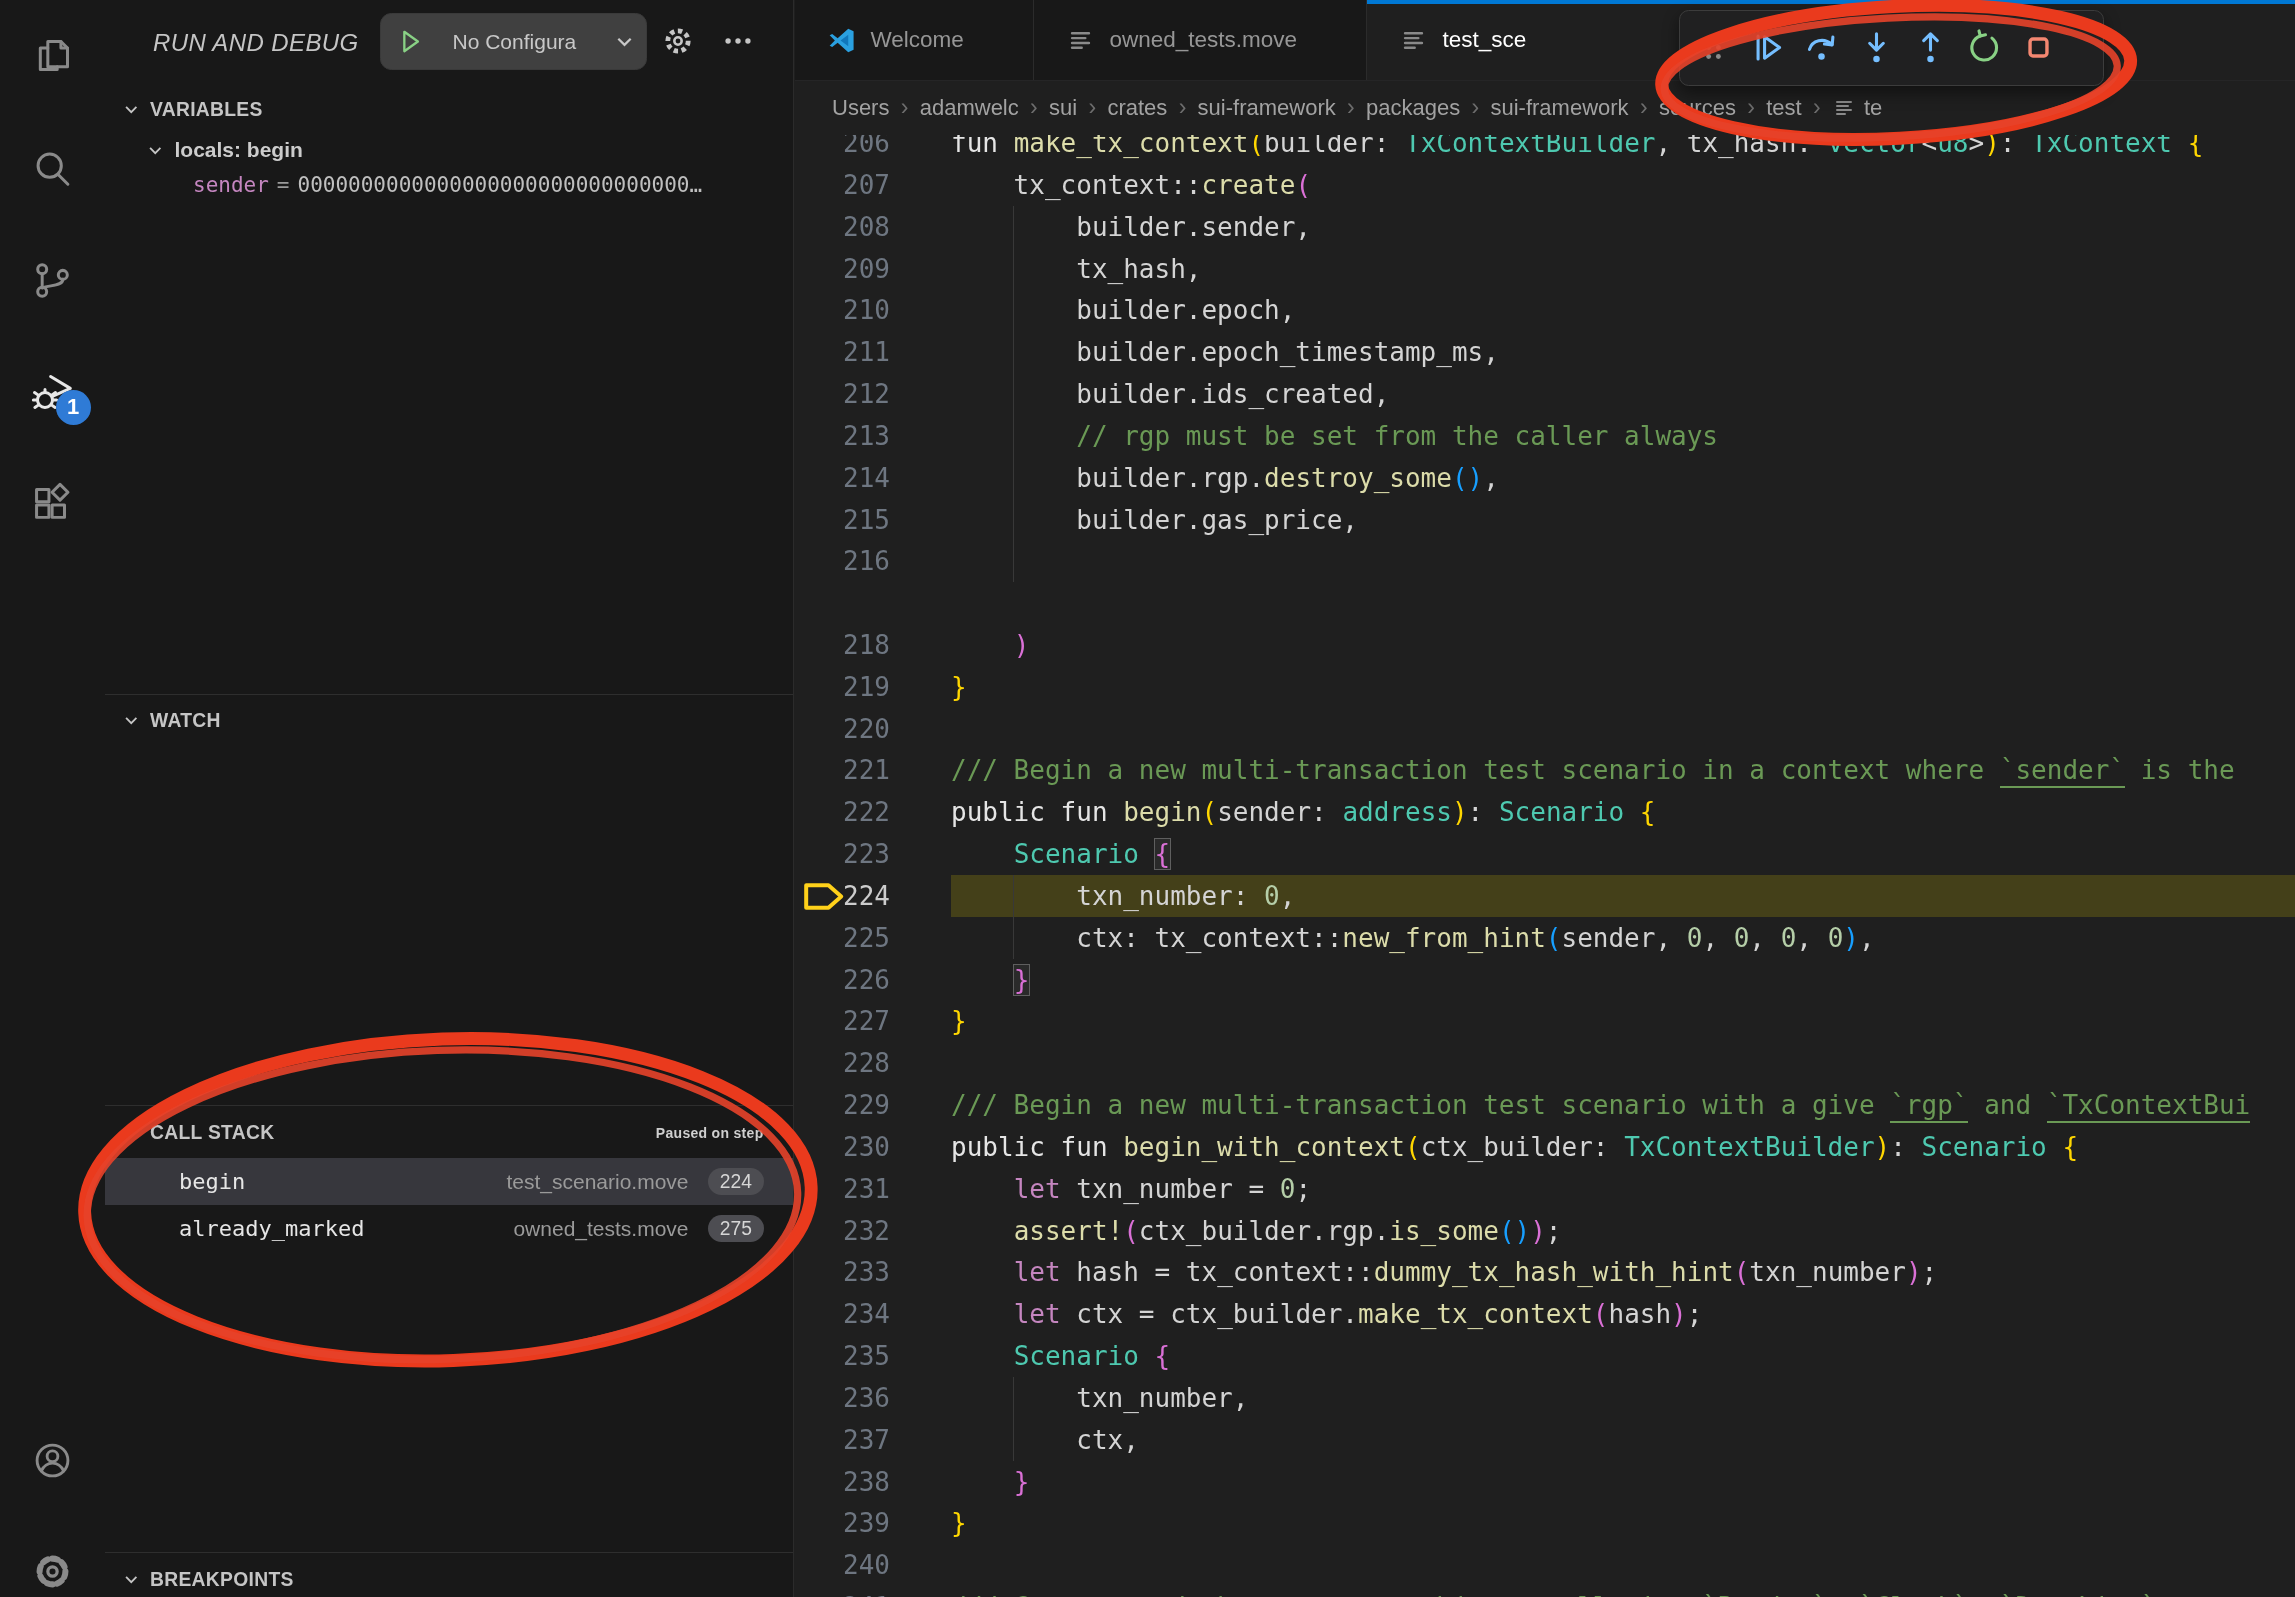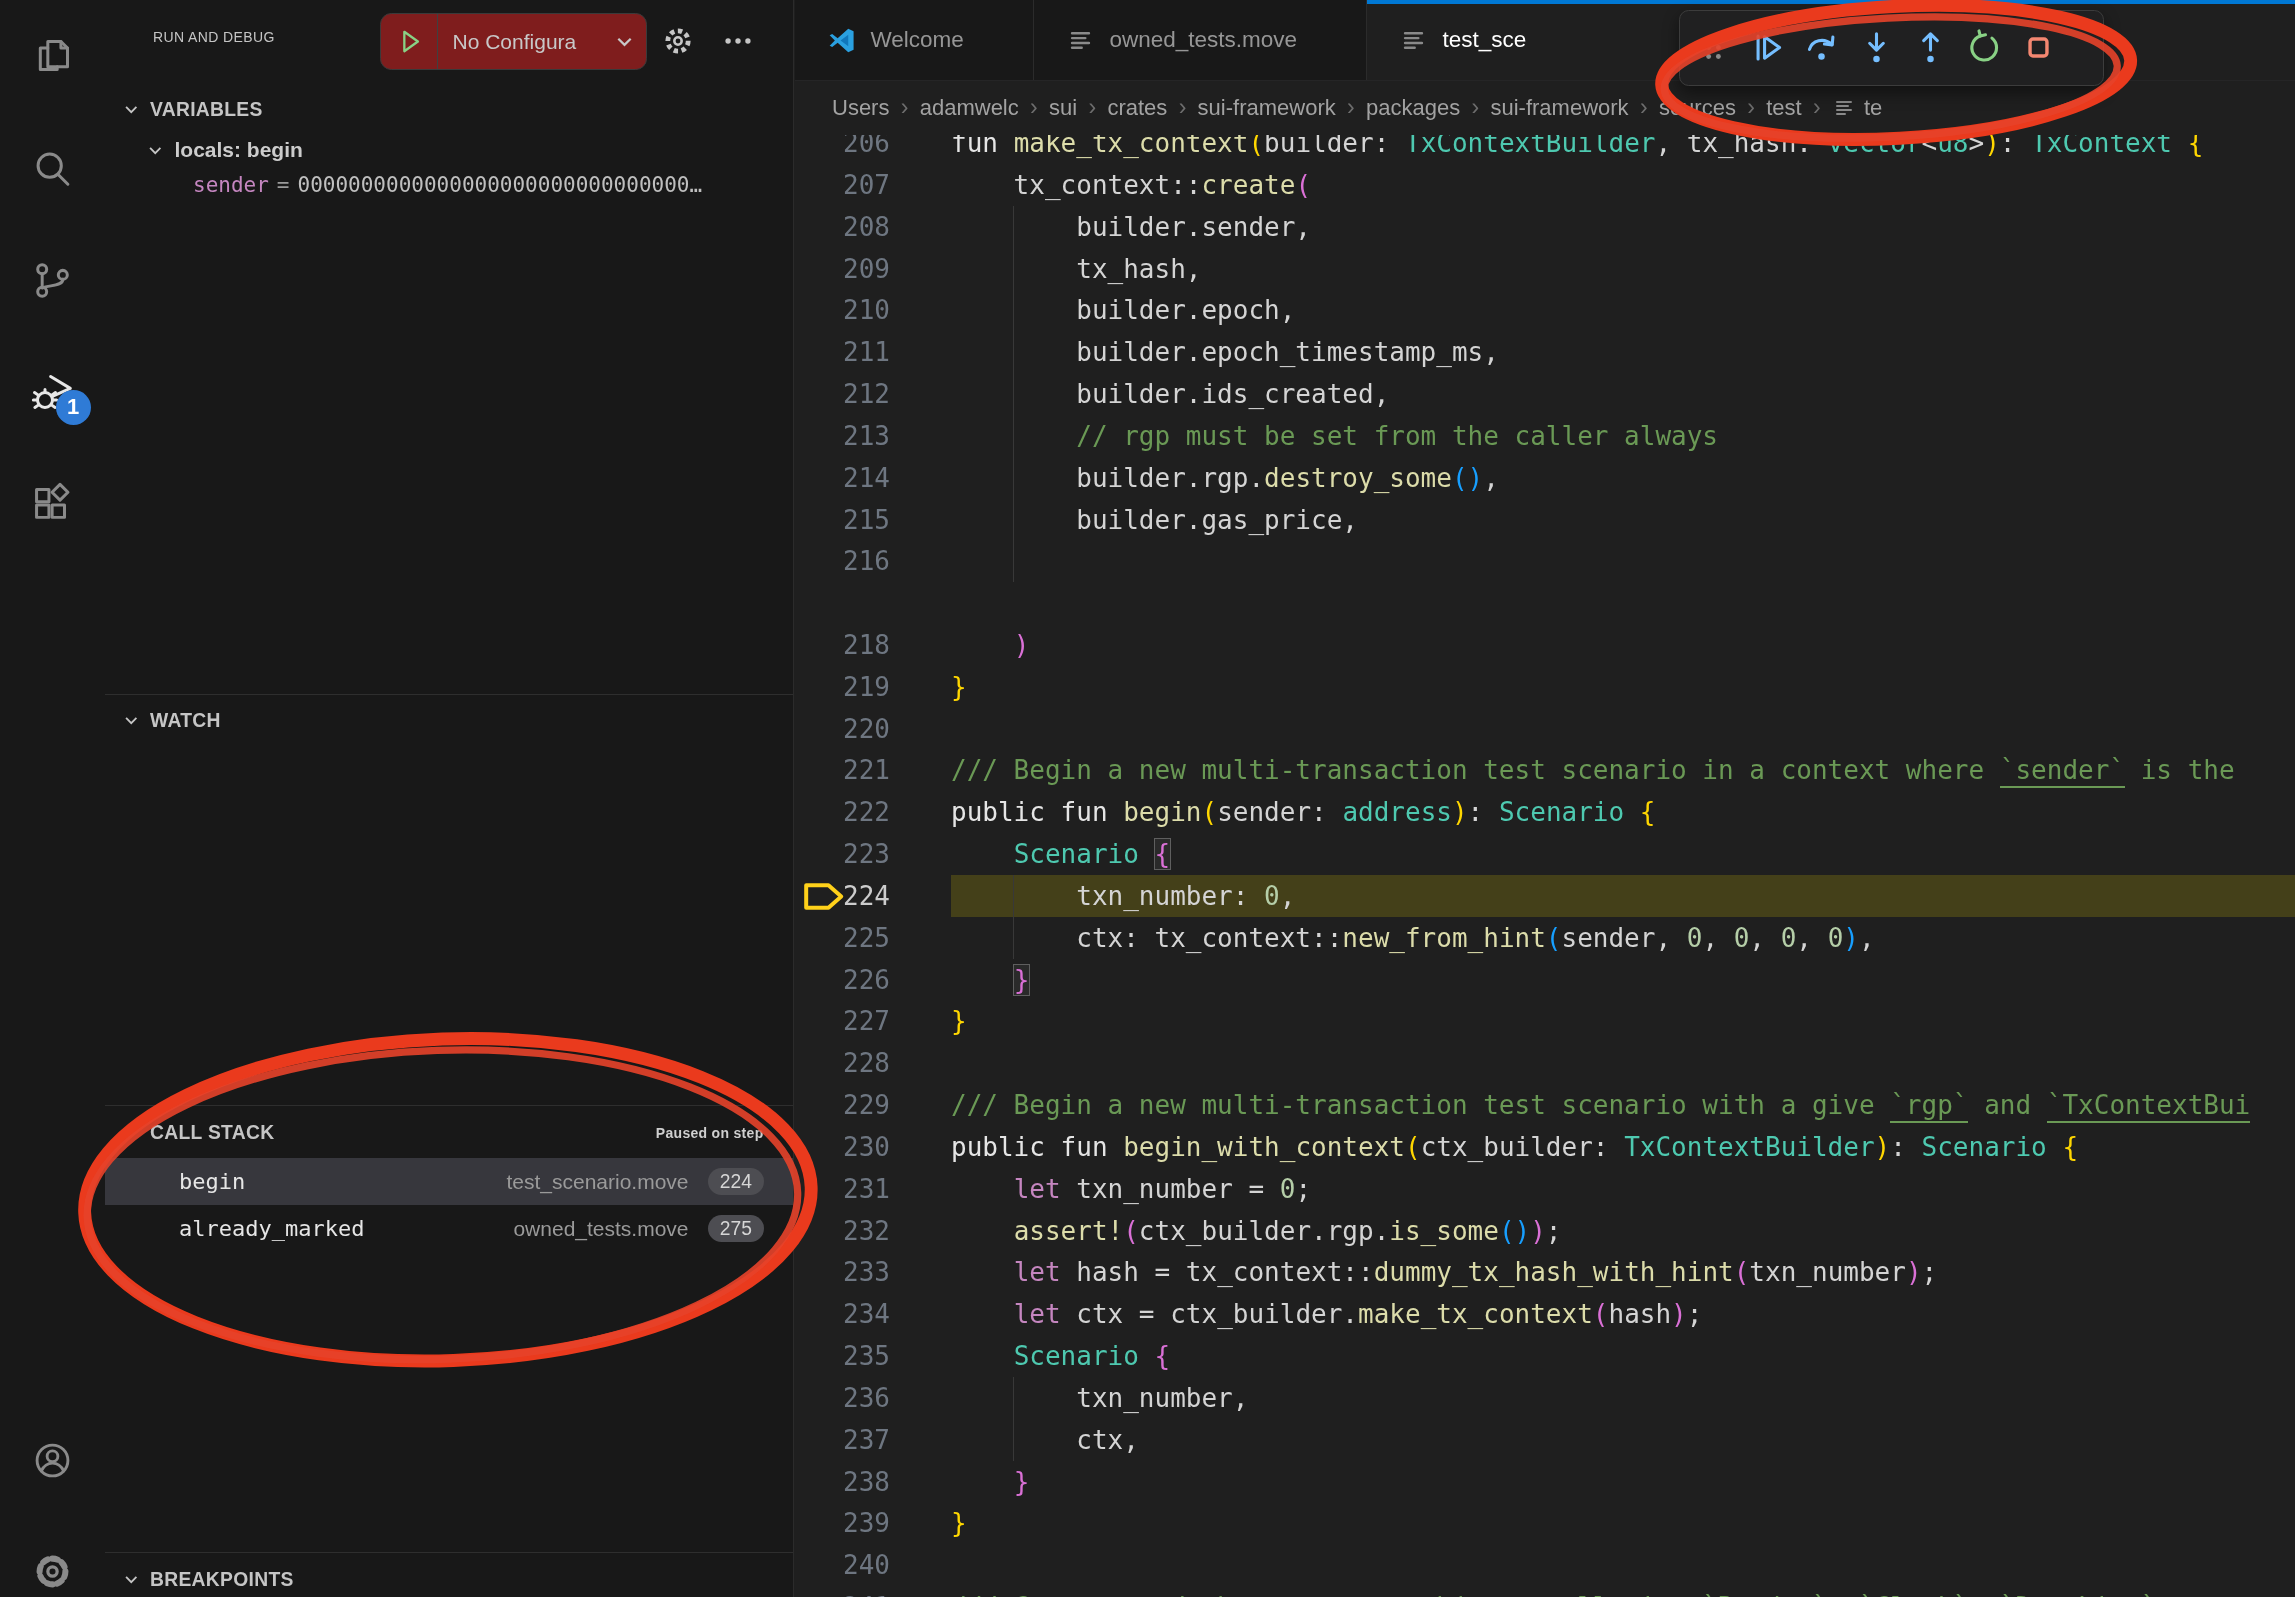--- a/index.html
+++ b/index.html
@@ -10,22 +10,22 @@
   
   #activity-bar{left:0;top:0;width:105px;height:100%;background:#181818;border-right:0.8px solid #2b2b2b;}
   .act-item{position:absolute;left:0;width:105px;height:88px;display:flex;align-items:center;justify-content:center;color:#8a8a8a;cursor:pointer;}
   .act-item.active{color:#e7e7e7;}
   .act-item svg{width:45px;height:45px;}
   .act-badge{position:absolute;right:14.5px;bottom:11.3px;min-width:35px;height:35px;border-radius:17.7px;background:#2f7bd6;color:#fff;
              font-size:22px;font-weight:700;display:flex;align-items:center;justify-content:center;}
 
   
   #sidebar{left:105px;top:0;width:688px;height:100%;background:#181818;border-right:0.8px solid #2b2b2b;}
-  .sb-title{left:48px;top:29px;font-size:14px;color:#c5c5c5;letter-spacing:0.4px;white-space:nowrap;}
-  #config-picker{left:275px;top:13px;width:265px;height:55px;background:#7f1d1d;border:0.8px solid #3a3a3a;border-radius:11.3px;display:flex;align-items:center;cursor:pointer;}
+  .sb-title{left:48px;top:29px;font-size:24px;color:#c5c5c5;letter-spacing:0.4px;white-space:nowrap;font-style:italic;}
+  #config-picker{left:275px;top:13px;width:265px;height:55px;background:#404040;border:0.8px solid #3a3a3a;border-radius:11.3px;display:flex;align-items:center;cursor:pointer;}
   #config-picker .play-seg{width:56px;height:100%;display:flex;align-items:center;justify-content:center;border-right:0.8px solid #404040;color:#89d185;}
   #config-picker .play-seg svg{width:31px;height:31px;}
   #config-picker .cfg-label{flex:1;padding-left:14.5px;font-size:21px;color:#c8c8c8;white-space:nowrap;overflow:hidden;}
   #config-picker .chev{width:27px;height:27px;color:#c8c8c8;margin-right:8px;flex:none;}
   .sb-toolbtn{top:21px;width:39px;height:39px;display:flex;align-items:center;justify-content:center;color:#c5c5c5;cursor:pointer;}
   .sb-toolbtn svg{width:34px;height:34px;}
   .section-header{display:flex;align-items:center;gap:8px;height:45px;font-size:19.3px;font-weight:700;color:#c5c5c5;letter-spacing:0.3px;cursor:pointer;}
   .section-header svg{width:22.5px;height:22.5px;flex:none;color:#c5c5c5;}
   .divider{left:0;width:688px;height:0.8px;background:#2e2e2e;}
   .tree-row{display:flex;align-items:center;gap:8px;font-size:21px;color:#cccccc;white-space:nowrap;cursor:pointer;}

